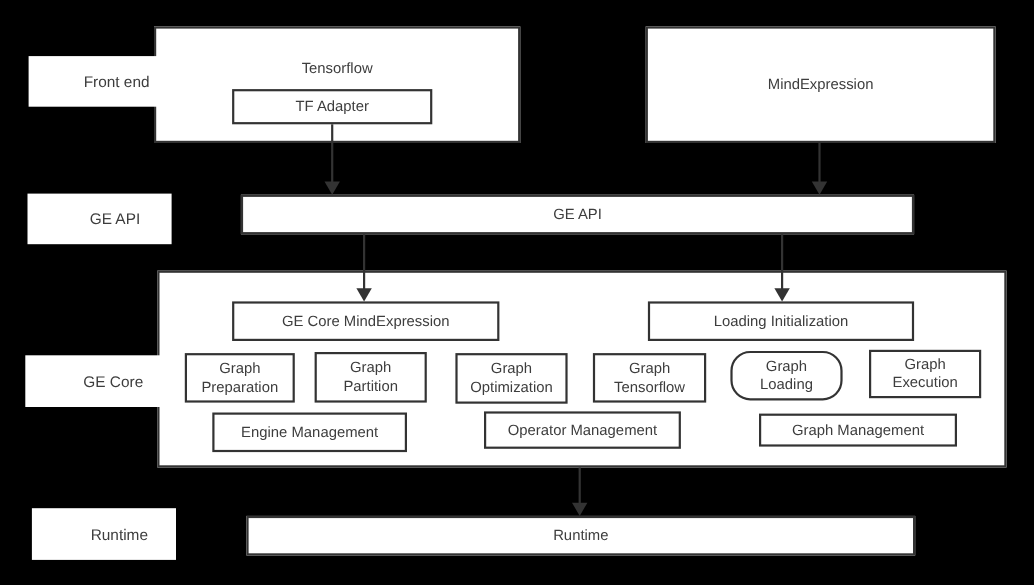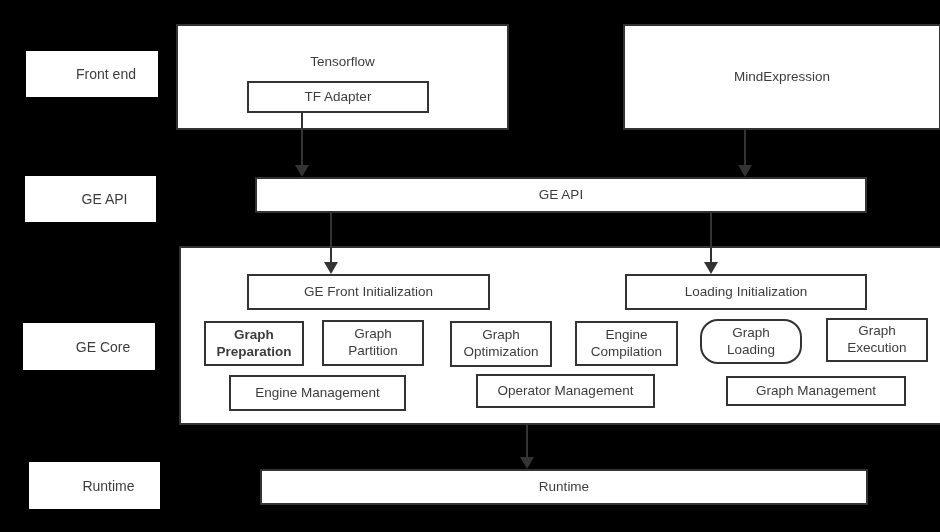--- a/index.html
+++ b/index.html
@@ -17,21 +17,21 @@
   }
   .rowlabel{
     position:absolute;background:var(--box-bg);
     display:flex;align-items:center;justify-content:center;
     font-size:14px;color:var(--text-color);z-index:4;padding-left:28px;
   }
   .box{
     position:absolute;background:var(--box-bg);
     border:2px solid var(--border-color);box-sizing:border-box;
     display:flex;align-items:center;justify-content:center;
-    text-align:center;font-size:13.5px;line-height:1.25;color:var(--text-color);margin-left:36px;
+    text-align:center;font-size:13.5px;line-height:1.25;color:var(--text-color);
   }
   .outer{z-index:1;}
   .inner{z-index:5;}
   .stage span{display:inline-block;max-width:88px;}
   .tf-title{
     position:absolute;left:0;top:28px;width:100%;text-align:center;
     font-size:13.5px;color:var(--text-color);
   }
   .arrow{position:absolute;width:16px;margin-left:-8px;z-index:10;}
   .arrow .shaft{
@@ -51,21 +51,21 @@
   
   #tf-box{left:140px;top:24px;width:333px;height:106px;}
   #tf-adapter{left:211px;top:81px;width:182px;height:32px;}
   #me-box{left:587px;top:24px;width:318px;height:106px;}
   
   #geapi-bar{left:219px;top:177px;width:612px;height:36px;}
   
   #gecore-box{left:143px;top:246px;width:772px;height:179px;}
   #b-init0{left:211px;top:274px;width:243px;height:36px;}
   #b-init1{left:589px;top:274px;width:242px;height:36px;}
-  #b-s0{left:168px;top:321px;width:100px;height:45px;font-weight:bold;}
+  #b-s0{left:168px;top:321px;width:100px;height:45px;}
   #b-s1{left:286px;top:320px;width:102px;height:46px;}
   #b-s2{left:414px;top:321px;width:102px;height:46px;}
   #b-s3{left:539px;top:321px;width:103px;height:45px;}
   #b-s4{left:664px;top:319px;width:102px;height:45px;border-radius:18px;}
   #b-s5{left:790px;top:318px;width:102px;height:44px;}
   #b-m0{left:193px;top:375px;width:177px;height:36px;}
   #b-m1{left:440px;top:374px;width:179px;height:34px;}
   #b-m2{left:690px;top:376px;width:180px;height:30px;}
   
   #runtime-bar{left:224px;top:469px;width:608px;height:36px;}
@@ -96,37 +96,37 @@
     <span>MindExpression</span>
   </div>
 
   <div class="box outer" id="geapi-bar">
     <span>GE API</span>
   </div>
 
   <div class="box outer" id="gecore-box"></div>
 
   <div class="box inner" id="b-init0">
-    <span>GE Front Initialization</span>
+    <span>GE Core MindExpression</span>
   </div>
   <div class="box inner" id="b-init1">
     <span>Loading Initialization</span>
   </div>
 
   <div class="box inner stage" id="b-s0">
     <span>Graph Preparation</span>
   </div>
   <div class="box inner stage" id="b-s1">
     <span>Graph Partition</span>
   </div>
   <div class="box inner stage" id="b-s2">
     <span>Graph Optimization</span>
   </div>
   <div class="box inner stage" id="b-s3">
-    <span>Engine Compilation</span>
+    <span>Graph Tensorflow</span>
   </div>
   <div class="box inner stage" id="b-s4">
     <span>Graph Loading</span>
   </div>
   <div class="box inner stage" id="b-s5">
     <span>Graph Execution</span>
   </div>
 
   <div class="box inner" id="b-m0">
     <span>Engine Management</span>

